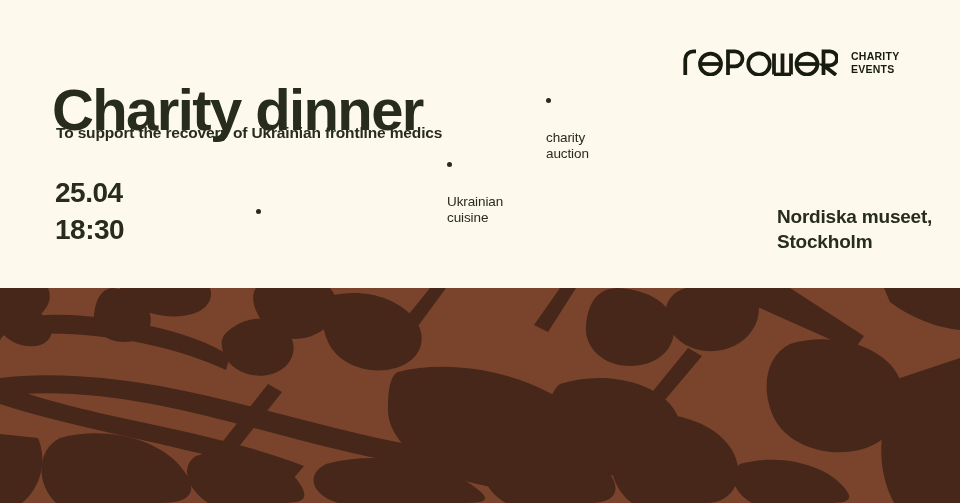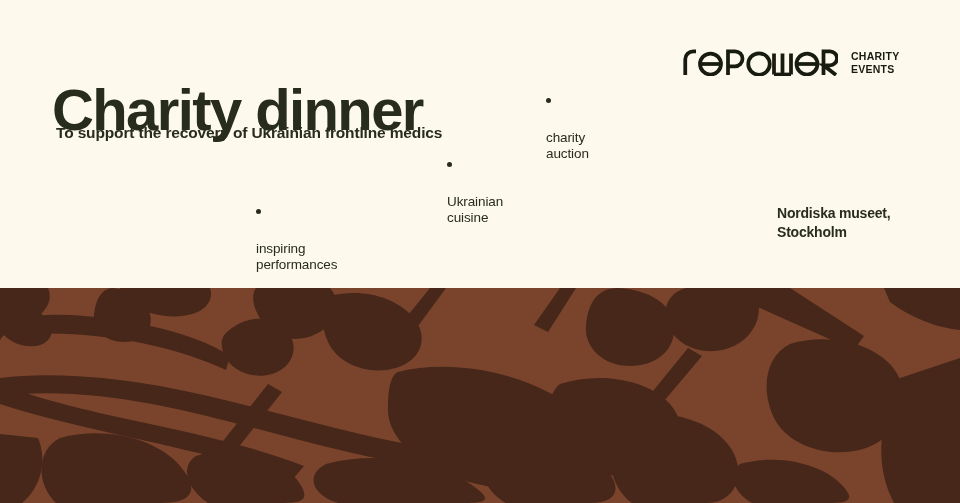--- a/index.html
+++ b/index.html
@@ -110,21 +110,21 @@
     color: #181C10;
     white-space: pre-line;
     padding-top: 1px;
   }
 
   
   .venue {
     position: absolute;
     left: 777px;
     top: 204px;
-    font-size: 14px;
+    font-size: 19px;
     font-weight: 700;
     line-height: 1.33;
     letter-spacing: -0.2px;
     color: #272C1C;
     white-space: pre-line;
   }
 
   
   .photo-band {
     position: absolute;
@@ -187,25 +187,27 @@
       </g>
     </svg>
   </div>
 
   <div class="cream-panel">
 
     <h1 class="headline">Charity dinner</h1>
 
     <div class="subtitle">To support the recovery of Ukrainian frontline medics</div>
 
+    <div class="datetime">
+      <div>25.04</div>
+      <div>18:30</div>
+    </div>
 
     <div class="feature f-inspiring">
       <span class="dot"></span>
-      <span>inspiring
-performances</span>
     </div>
 
     <div class="feature f-cuisine">
       <span class="dot"></span>
       <span>Ukrainian
 cuisine</span>
     </div>
 
     <div class="feature f-auction">
       <span class="dot"></span>

